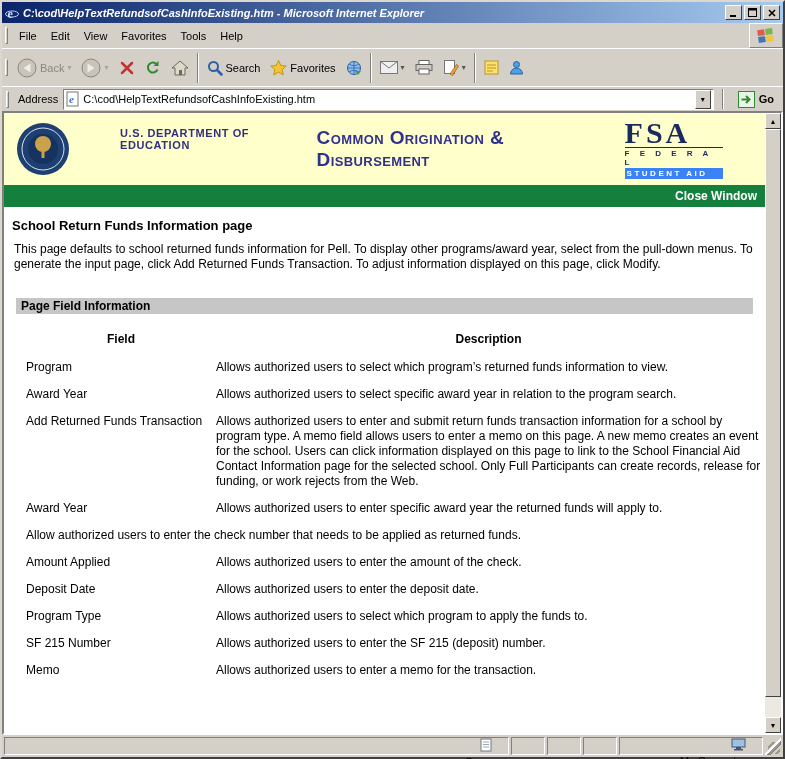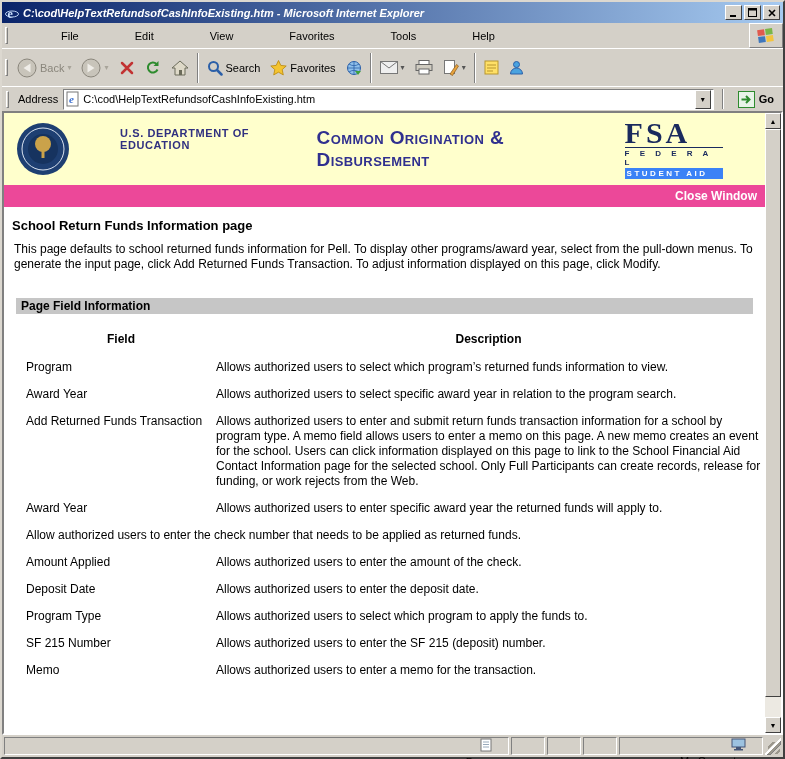--- a/index.html
+++ b/index.html
@@ -22,21 +22,21 @@
   }
   .titlebar .title-text { flex: 1; white-space: nowrap; overflow: hidden; font-style: italic; }
   .title-buttons { display: flex; gap: 2px; }
   .tbtn {
     width: 17px; height: 15px; background: #d4d0c8;
     border: 1px solid; border-color: #fff #404040 #404040 #fff;
     display: flex; align-items: center; justify-content: center;
   }
 
   
-  .menubar { height: 25px; flex: none; display: flex; align-items: stretch; padding-left: 2px; gap: 42px; }
+  .menubar { height: 25px; flex: none; display: flex; align-items: stretch; padding-left: 2px; }
   .grip { width: 3px; height: 17px; align-self: center; margin: 0 4px 0 1px;
     border: 1px solid; border-color: #fff #808080 #808080 #fff; }
   .menu-item { font-size: 11px; padding: 0 7px; display: flex; align-items: center; color: #000; }
   .win-logo { margin-left: auto; width: 34px; display: flex; align-items: center; justify-content: center;
     border: 1px solid; border-color: #fff #808080 #808080 #fff; background: #d4d0c8; }
 
   
   .toolbar { height: 38px; flex: none; display: flex; align-items: center; padding: 0 2px;
     border-top: 1px solid #fff; }
   .tb-btn { display: flex; align-items: center; gap: 3px; padding: 4px 5px; font-size: 11px; color: #000; }
@@ -68,21 +68,21 @@
   .dept-line { font-size: 11px; font-weight: bold; color: #303080; letter-spacing: 0.6px; }
   .program-line { font-size: 19px; font-weight: bold; color: #30308f; font-variant: small-caps; letter-spacing: 0.4px; }
   .fsa { margin-left: auto; margin-right: 30px; text-align: left; }
   .fsa-text { font-family: "Liberation Serif", serif; font-size: 30px; font-weight: bold; color: #1a2a5e;
     letter-spacing: 3px; line-height: 28px; }
   .fsa-federal { font-size: 8px; color: #1a2a5e; letter-spacing: 4px; border-top: 1.5px solid #1a2a5e;
     padding-top: 1px; font-weight: bold; }
   .fsa-band { background: #3b82f6; color: #fff; font-size: 8px; letter-spacing: 2.5px; padding: 1px 2px;
     margin-top: 1px; font-weight: bold; }
 
-  .close-bar { height: 22px; background: #ec4899; color: #fff; font-size: 12px; font-weight: bold;
+  .close-bar { height: 22px; background: #15803d; color: #fff; font-size: 12px; font-weight: bold;
     display: flex; align-items: center; justify-content: flex-end; padding-right: 8px; }
   .close-link { color: #fff; text-decoration: none; }
 
   .page-heading { font-size: 13px; font-weight: bold; color: #000; margin: 11px 8px 9px 8px; }
   .intro { font-size: 12px; line-height: 15px; color: #000; margin: 0 10px; max-width: 748px; }
 
   .section-bar { margin: 26px 12px 0 12px; width: 737px; background: #c6c6c6;
     font-size: 12px; font-weight: bold; padding: 1px 5px; }
 
   .fieldtable { margin: 18px 0 0 22px; font-size: 12px; }

